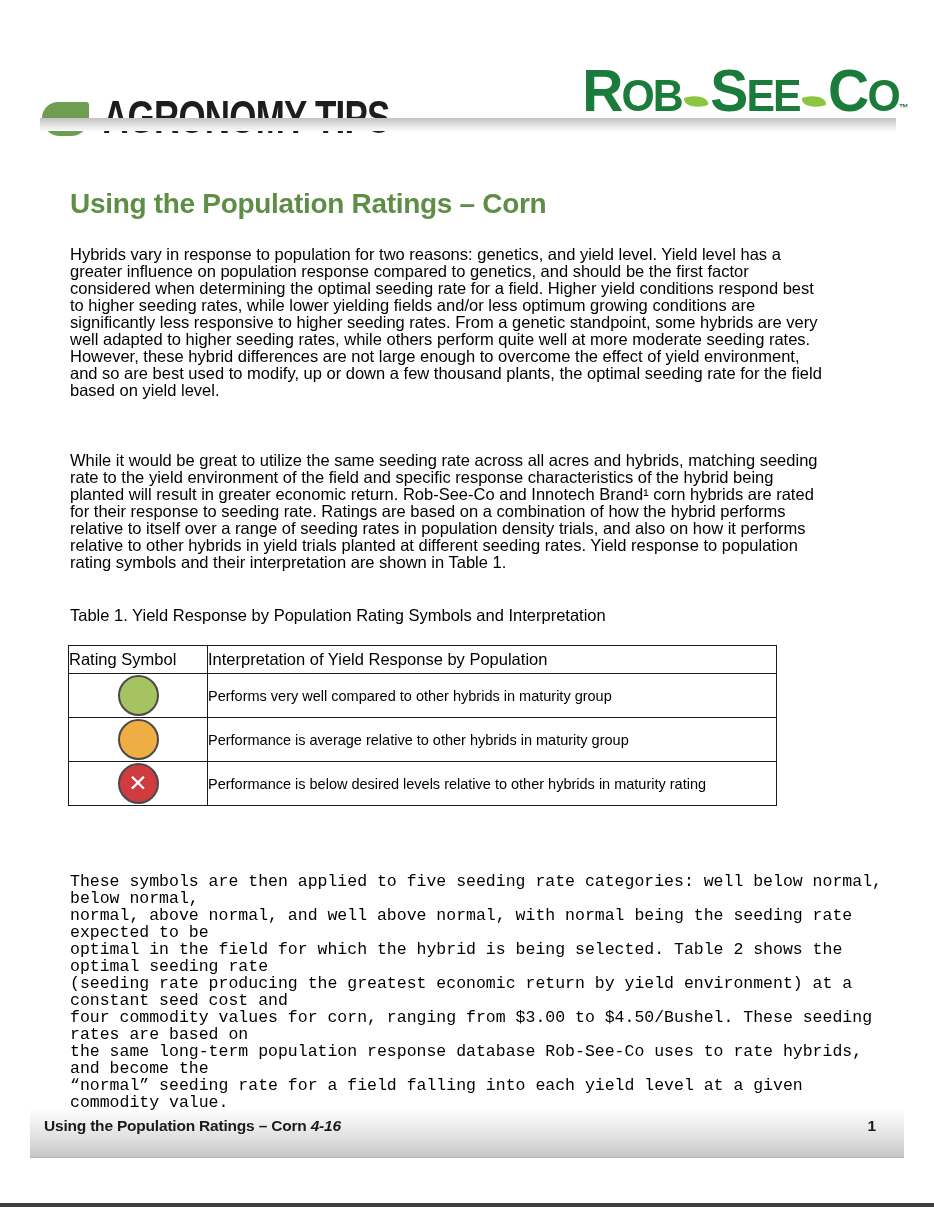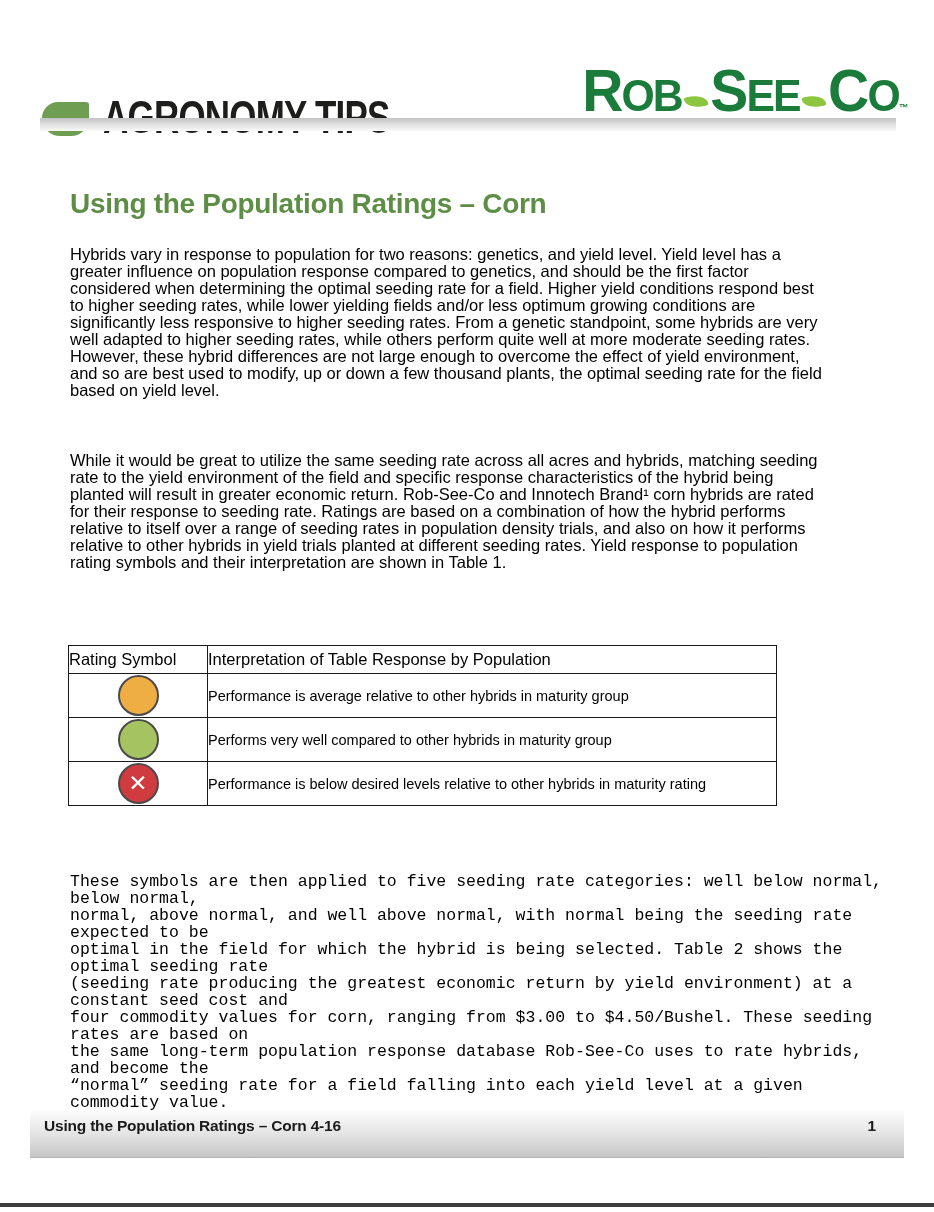--- a/index.html
+++ b/index.html
@@ -43,21 +43,21 @@
         display:flex;align-items:center;justify-content:center;}
   .circle .mark{color:#ffffff;font-size:23px;font-weight:bold;line-height:1;
         font-family:"DejaVu Sans",sans-serif;}
 
   
   .footer-bar{position:absolute;left:30px;top:1110px;width:874px;height:47px;
         background:linear-gradient(180deg,#fdfdfd 0%,#e2e2e2 55%,#c6c6c6 100%);
         border-bottom:1px solid #b3b3b3;}
   .footer-text{position:absolute;left:14px;top:7px;font-size:15.5px;font-weight:bold;
         letter-spacing:-0.2px;color:#1a1a1a;}
-  .footer-edition{}
+  .footer-edition{font-style:italic;}
   .footer-page{position:absolute;right:28px;top:7px;font-size:15.5px;font-weight:bold;color:#1a1a1a;}
   .bottom-rule{position:absolute;left:0;top:1203px;width:934px;height:4px;background:#3d3d3d;}
 </style>
 </head>
 <body>
 
 <div class="page">
 
   <div class="masthead">
     <div class="brand-mark" style="background-color: rgb(111, 157, 82);"></div>
@@ -82,46 +82,47 @@
 and so are best used to modify, up or down a few thousand plants, the optimal seeding rate for the field
 based on yield level.</div>
   <div class="para p2">While it would be great to utilize the same seeding rate across all acres and hybrids, matching seeding
 rate to the yield environment of the field and specific response characteristics of the hybrid being
 planted will result in greater economic return. Rob-See-Co and Innotech Brand¹ corn hybrids are rated
 for their response to seeding rate. Ratings are based on a combination of how the hybrid performs
 relative to itself over a range of seeding rates in population density trials, and also on how it performs
 relative to other hybrids in yield trials planted at different seeding rates. Yield response to population
 rating symbols and their interpretation are shown in Table 1.</div>
 
+  <div class="caption">Table 1. Yield Response by Population Rating Symbols and Interpretation</div>
 
   <table class="ratings">
     <colgroup>
         <col class="c1">
         <col>
       </colgroup>
     <tbody>
         <tr>
       <td class="hcell">Rating Symbol</td>
-      <td class="hcell">Interpretation of Table Response by Population</td>
+      <td class="hcell">Interpretation of Yield Response by Population</td>
+    </tr>
+    <tr>
+      <td class="scell">
+        <div class="circle" style="background-color: rgb(166, 195, 97);">
+              <span class="mark"></span>
+            </div>
+      </td>
+      <td class="icell">Performs very well compared to other hybrids in maturity group</td>
     </tr>
     <tr>
       <td class="scell">
         <div class="circle" style="background-color: rgb(239, 174, 67);">
               <span class="mark"></span>
             </div>
       </td>
       <td class="icell">Performance is average relative to other hybrids in maturity group</td>
-    </tr>
-    <tr>
-      <td class="scell">
-        <div class="circle" style="background-color: rgb(166, 195, 97);">
-              <span class="mark"></span>
-            </div>
-      </td>
-      <td class="icell">Performs very well compared to other hybrids in maturity group</td>
     </tr>
     <tr>
       <td class="scell">
         <div class="circle" style="background-color: rgb(207, 59, 63);">
               <span class="mark">✕</span>
             </div>
       </td>
       <td class="icell">Performance is below desired levels relative to other hybrids in maturity rating</td>
     </tr>
   </tbody>

